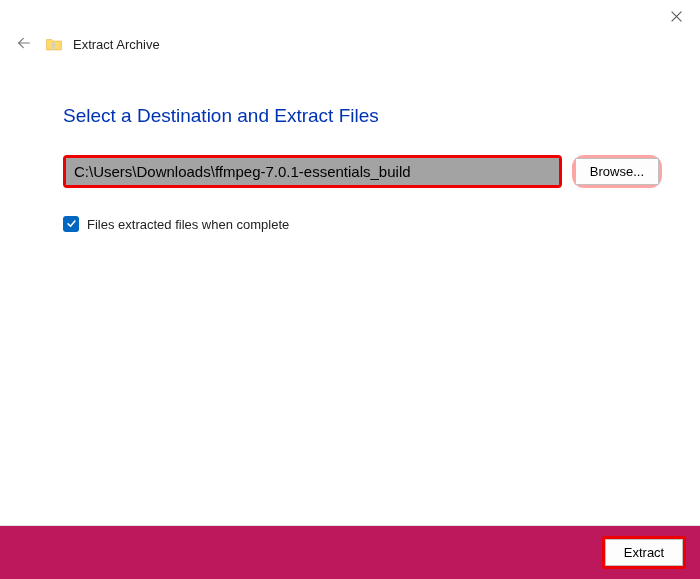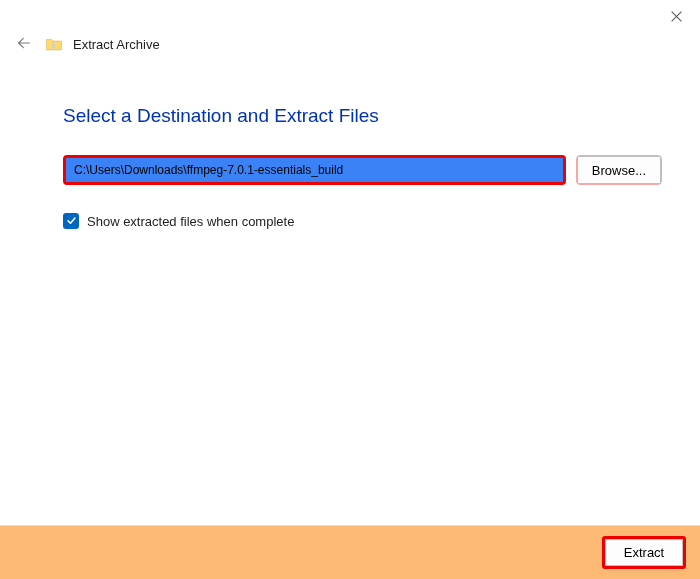--- a/index.html
+++ b/index.html
@@ -91,28 +91,28 @@
       border-radius: 4px;
       padding: 0;
       flex: 1;
       display: flex;
     }
     .path-input {
       flex: 1;
       border: none;
       outline: none;
       padding: 5px 8px;
-      font-size: 12px;
+      font-size: 15px;
       font-family: inherit;
-      background: #3b82f6;
+      background: #a3a3a3;
       color: #000;
     }
     .browse-wrap {
-      border: 1px solid #fca5a5;
-      border-radius: 4px;
+      border: 3px solid #fca5a5;
+      border-radius: 12px;
       display: flex;
     }
     .browse-btn {
       border: 1px solid #c0c0c0;
       background: #fdfdfd;
       padding: 4px 14px;
       font-size: 13px;
       font-family: inherit;
       cursor: pointer;
       min-width: 82px;
@@ -135,21 +135,21 @@
     .chk svg { width: 11px; height: 11px; }
     .chk-label {
       font-size: 13px;
       color: #222;
       cursor: pointer;
     }
     .footer {
       position: absolute;
       left: 0; right: 0; bottom: 0;
       height: 54px;
-      background: #fdba74;
+      background: #be185d;
       border-top: 1px solid #e0e0e0;
       display: flex;
       align-items: center;
       justify-content: flex-end;
       padding-right: 14px;
       gap: 10px;
     }
     .extract-wrap {
       border: 3px solid #ee0000;
       border-radius: 3px;
@@ -214,21 +214,21 @@
   </div>
 
   <div class="checkbox-row">
     <div class="chk">
       <span>
         <svg viewBox="0 0 16 16" stroke="#fff" stroke-width="2.3" fill="none" stroke-linecap="round" stroke-linejoin="round">
           <polyline points="3,8.5 6.5,12 13,4.5"></polyline>
         </svg>
       </span>
     </div>
-    <label class="chk-label">Show extracted files when complete</label>
+    <label class="chk-label">Files extracted files when complete</label>
   </div>
 </div>
 
 <div class="footer">
   <div class="extract-wrap">
     <button class="footer-btn">Extract</button>
   </div>
 </div>
 
 </body></html>

